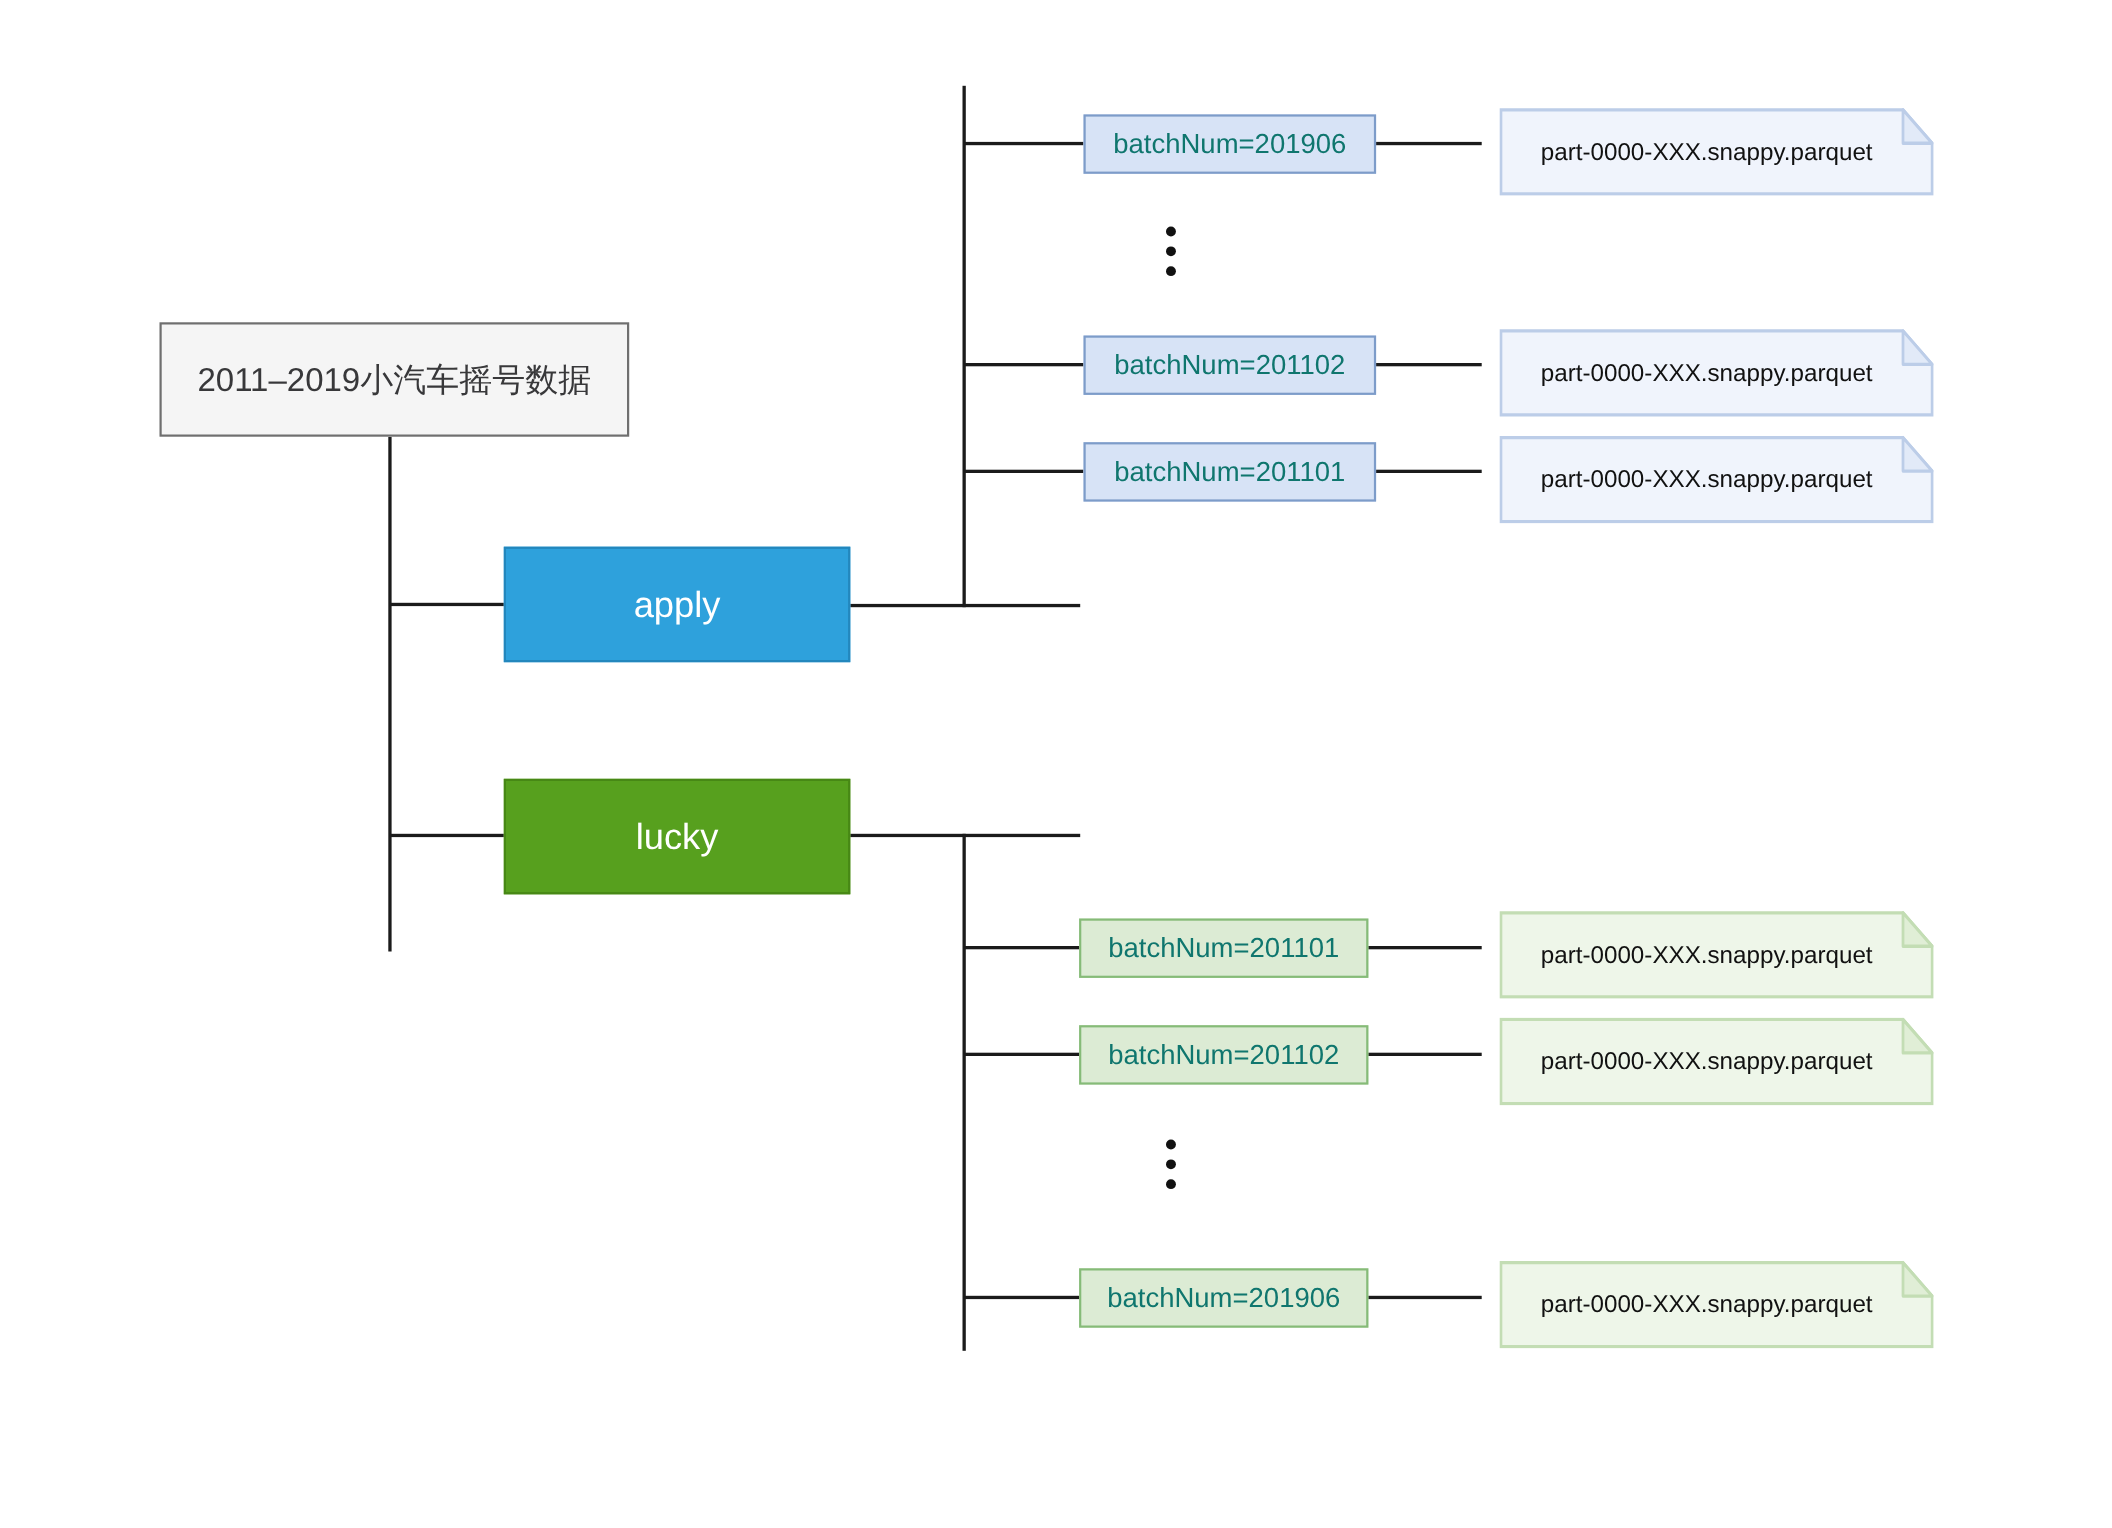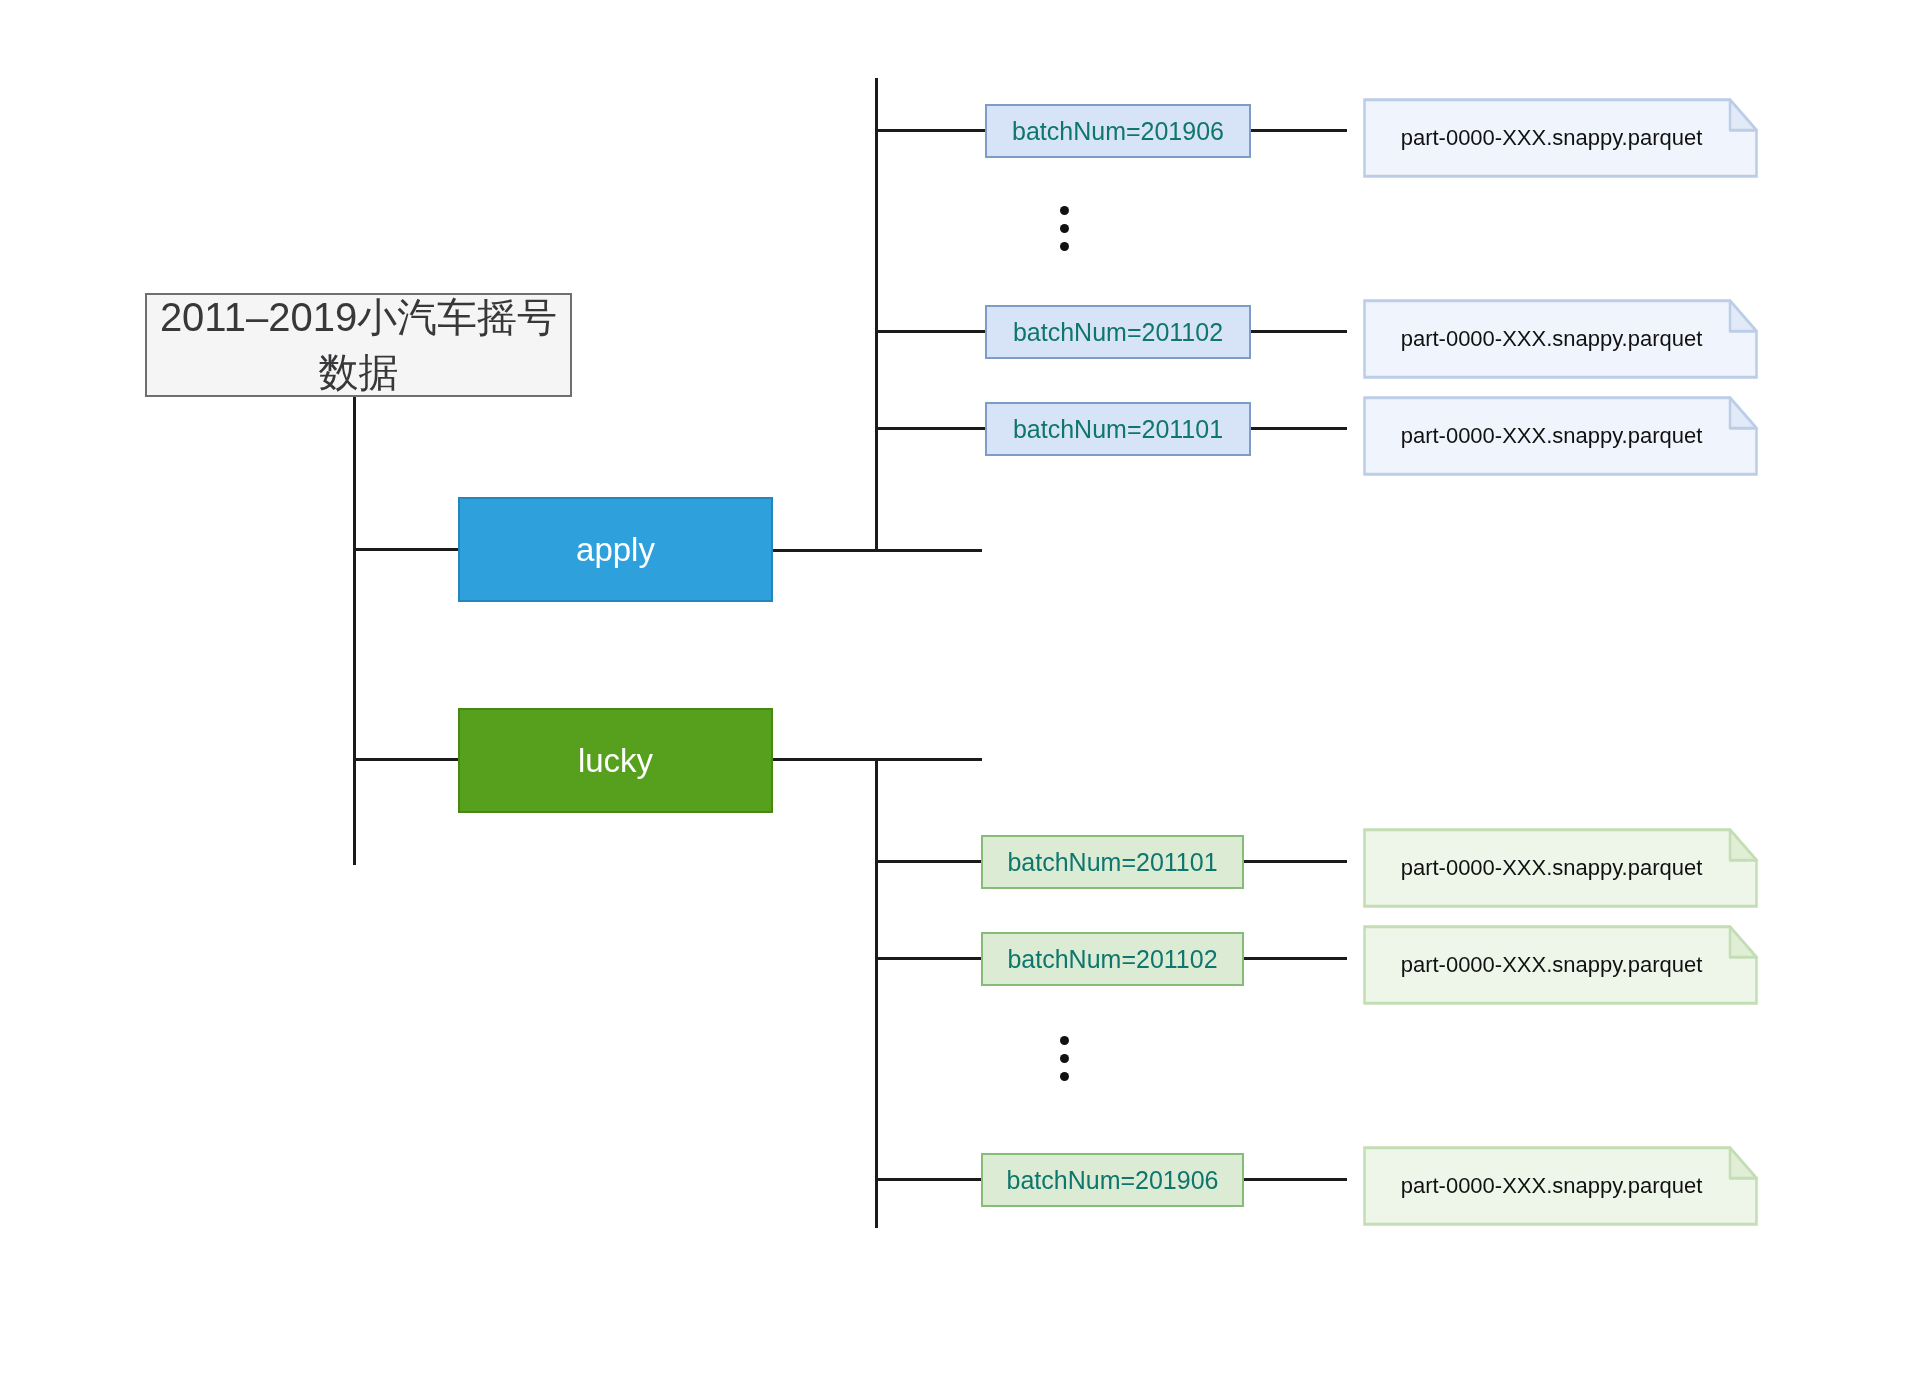--- a/index.html
+++ b/index.html
@@ -25,21 +25,21 @@
     display: flex;
     align-items: center;
     justify-content: center;
     text-align: center;
   }
   .root-node {
     left: 145px; top: 293px; width: 427px; height: 104px;
     background: #f5f5f5;
     border: 2px solid #6f6f6f;
     color: #38383a;
-    font-size: 40px;
+    font-size: 30px;
   }
   .branch-node {
     width: 315px; height: 105px;
     color: #ffffff;
     font-size: 33px;
   }
   .branch-apply {
     left: 458px; top: 497px;
     background: #2ea1dc;
     border: 2px solid #2387bd;

